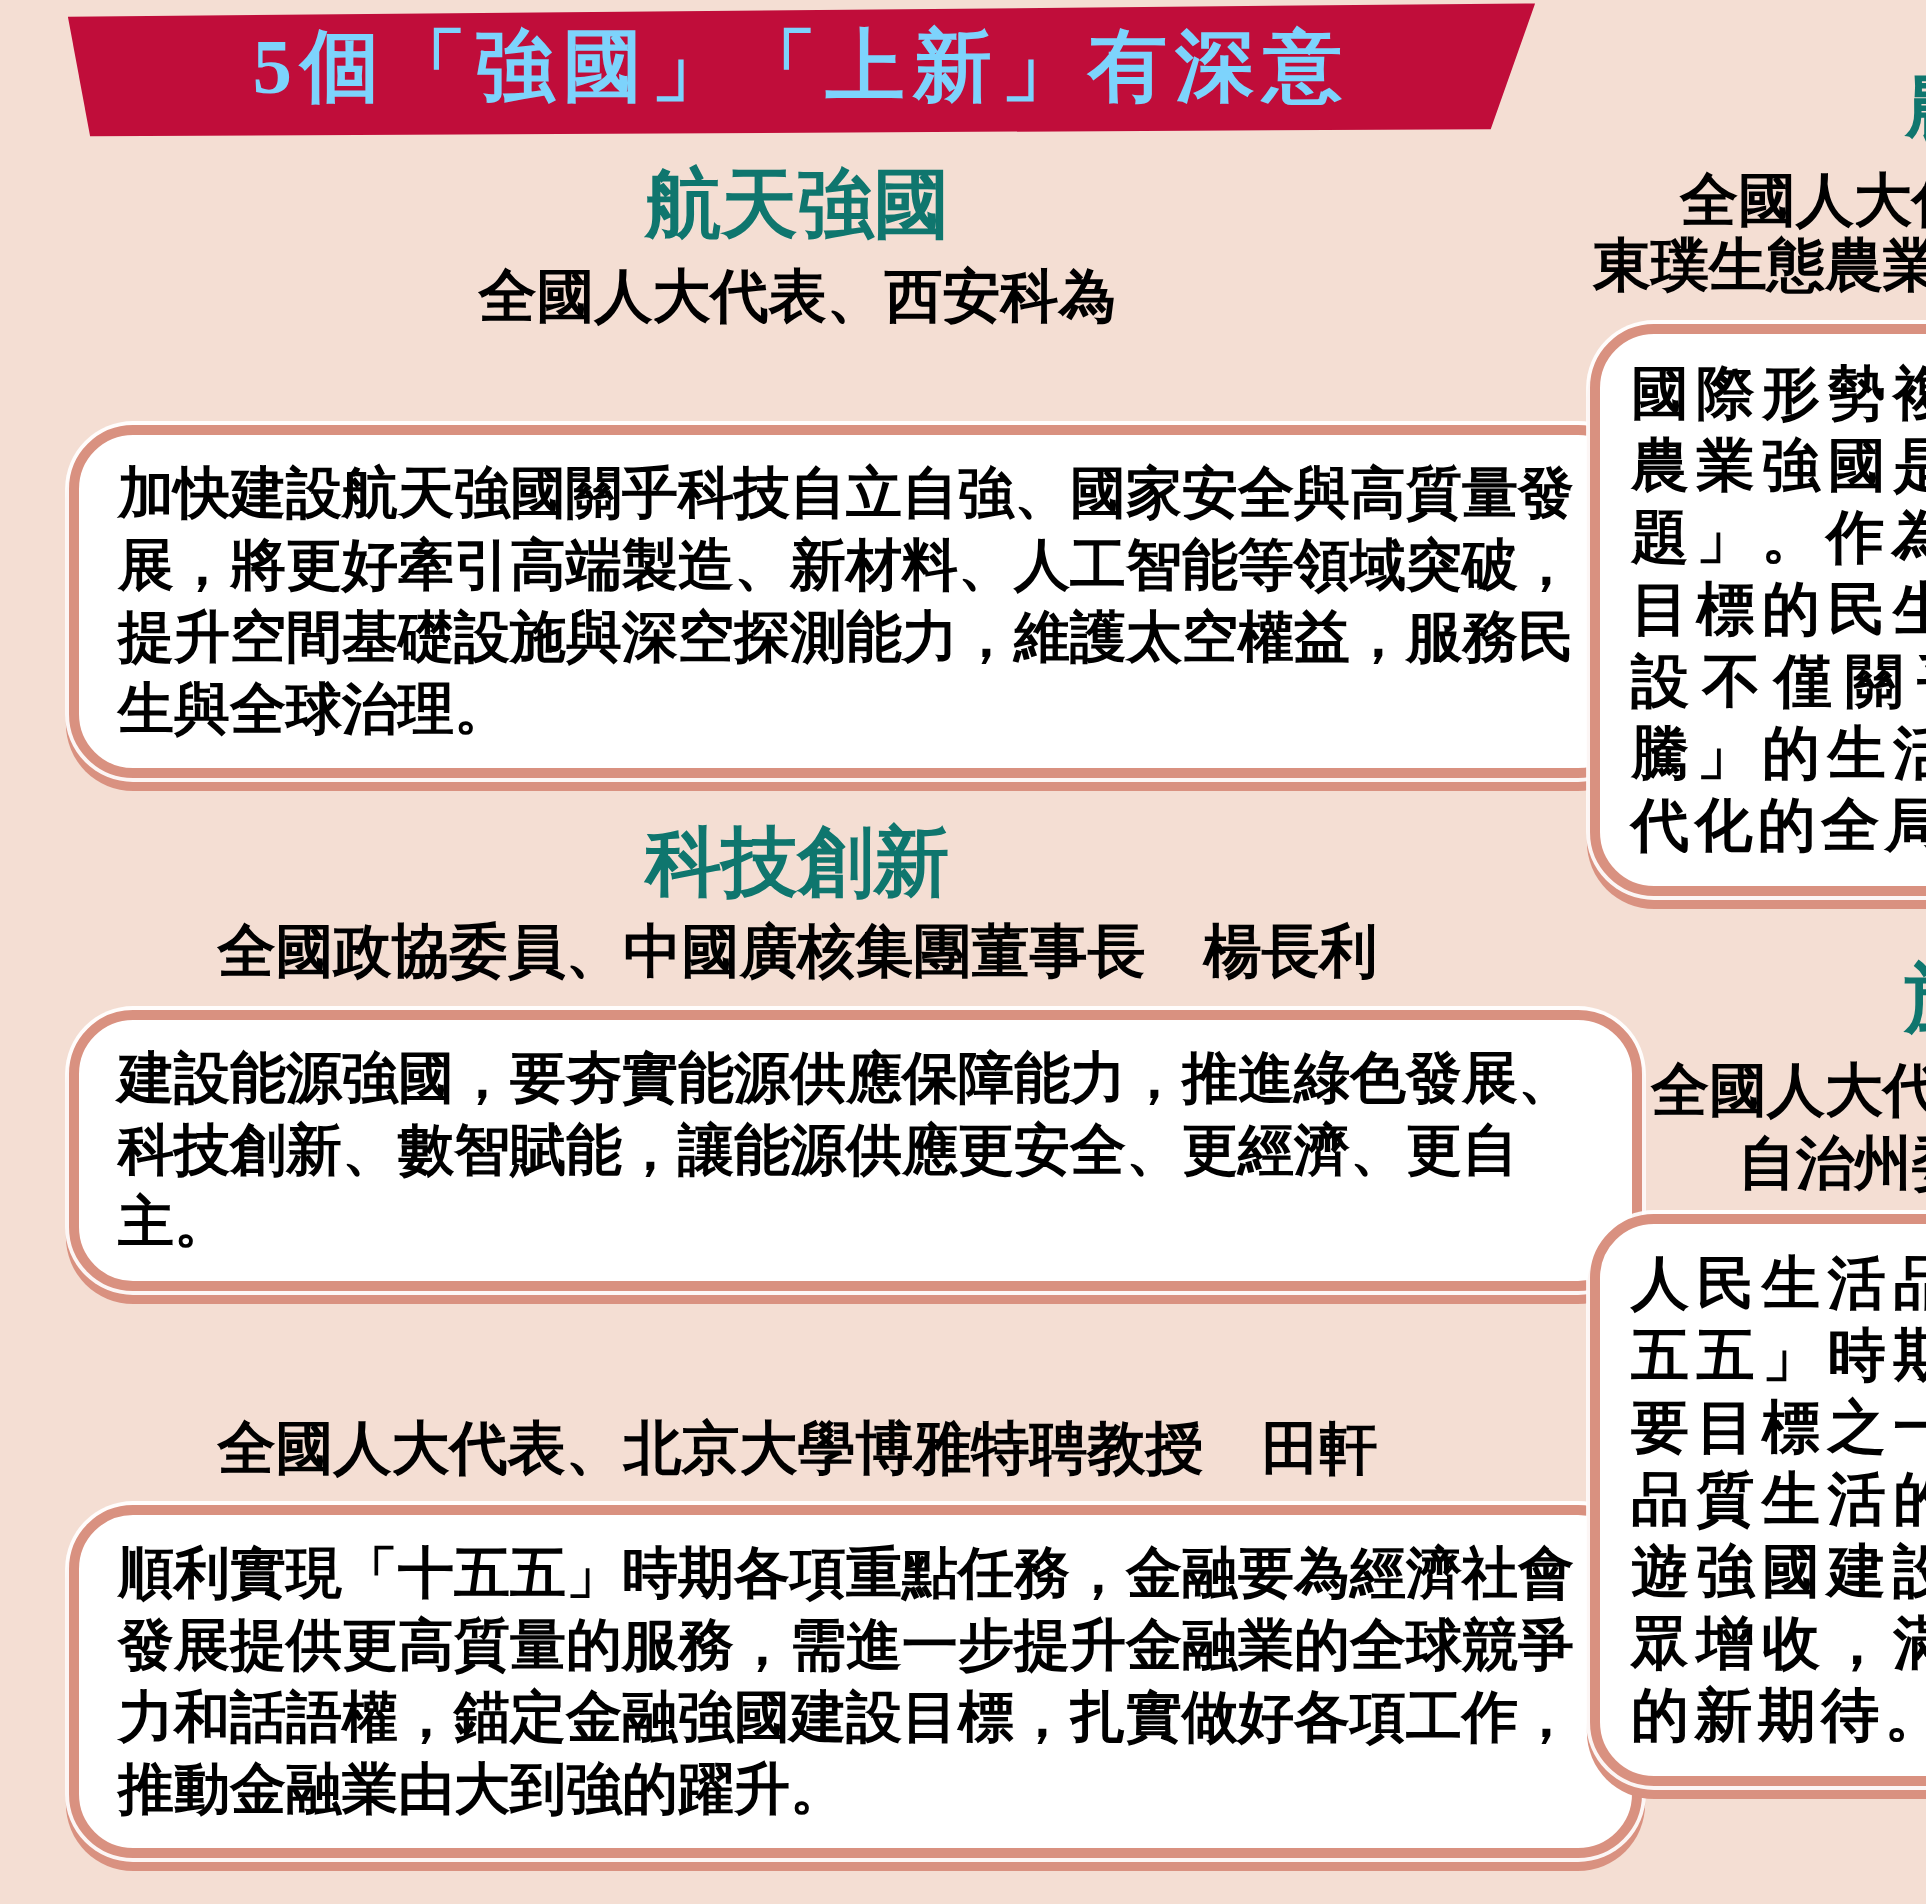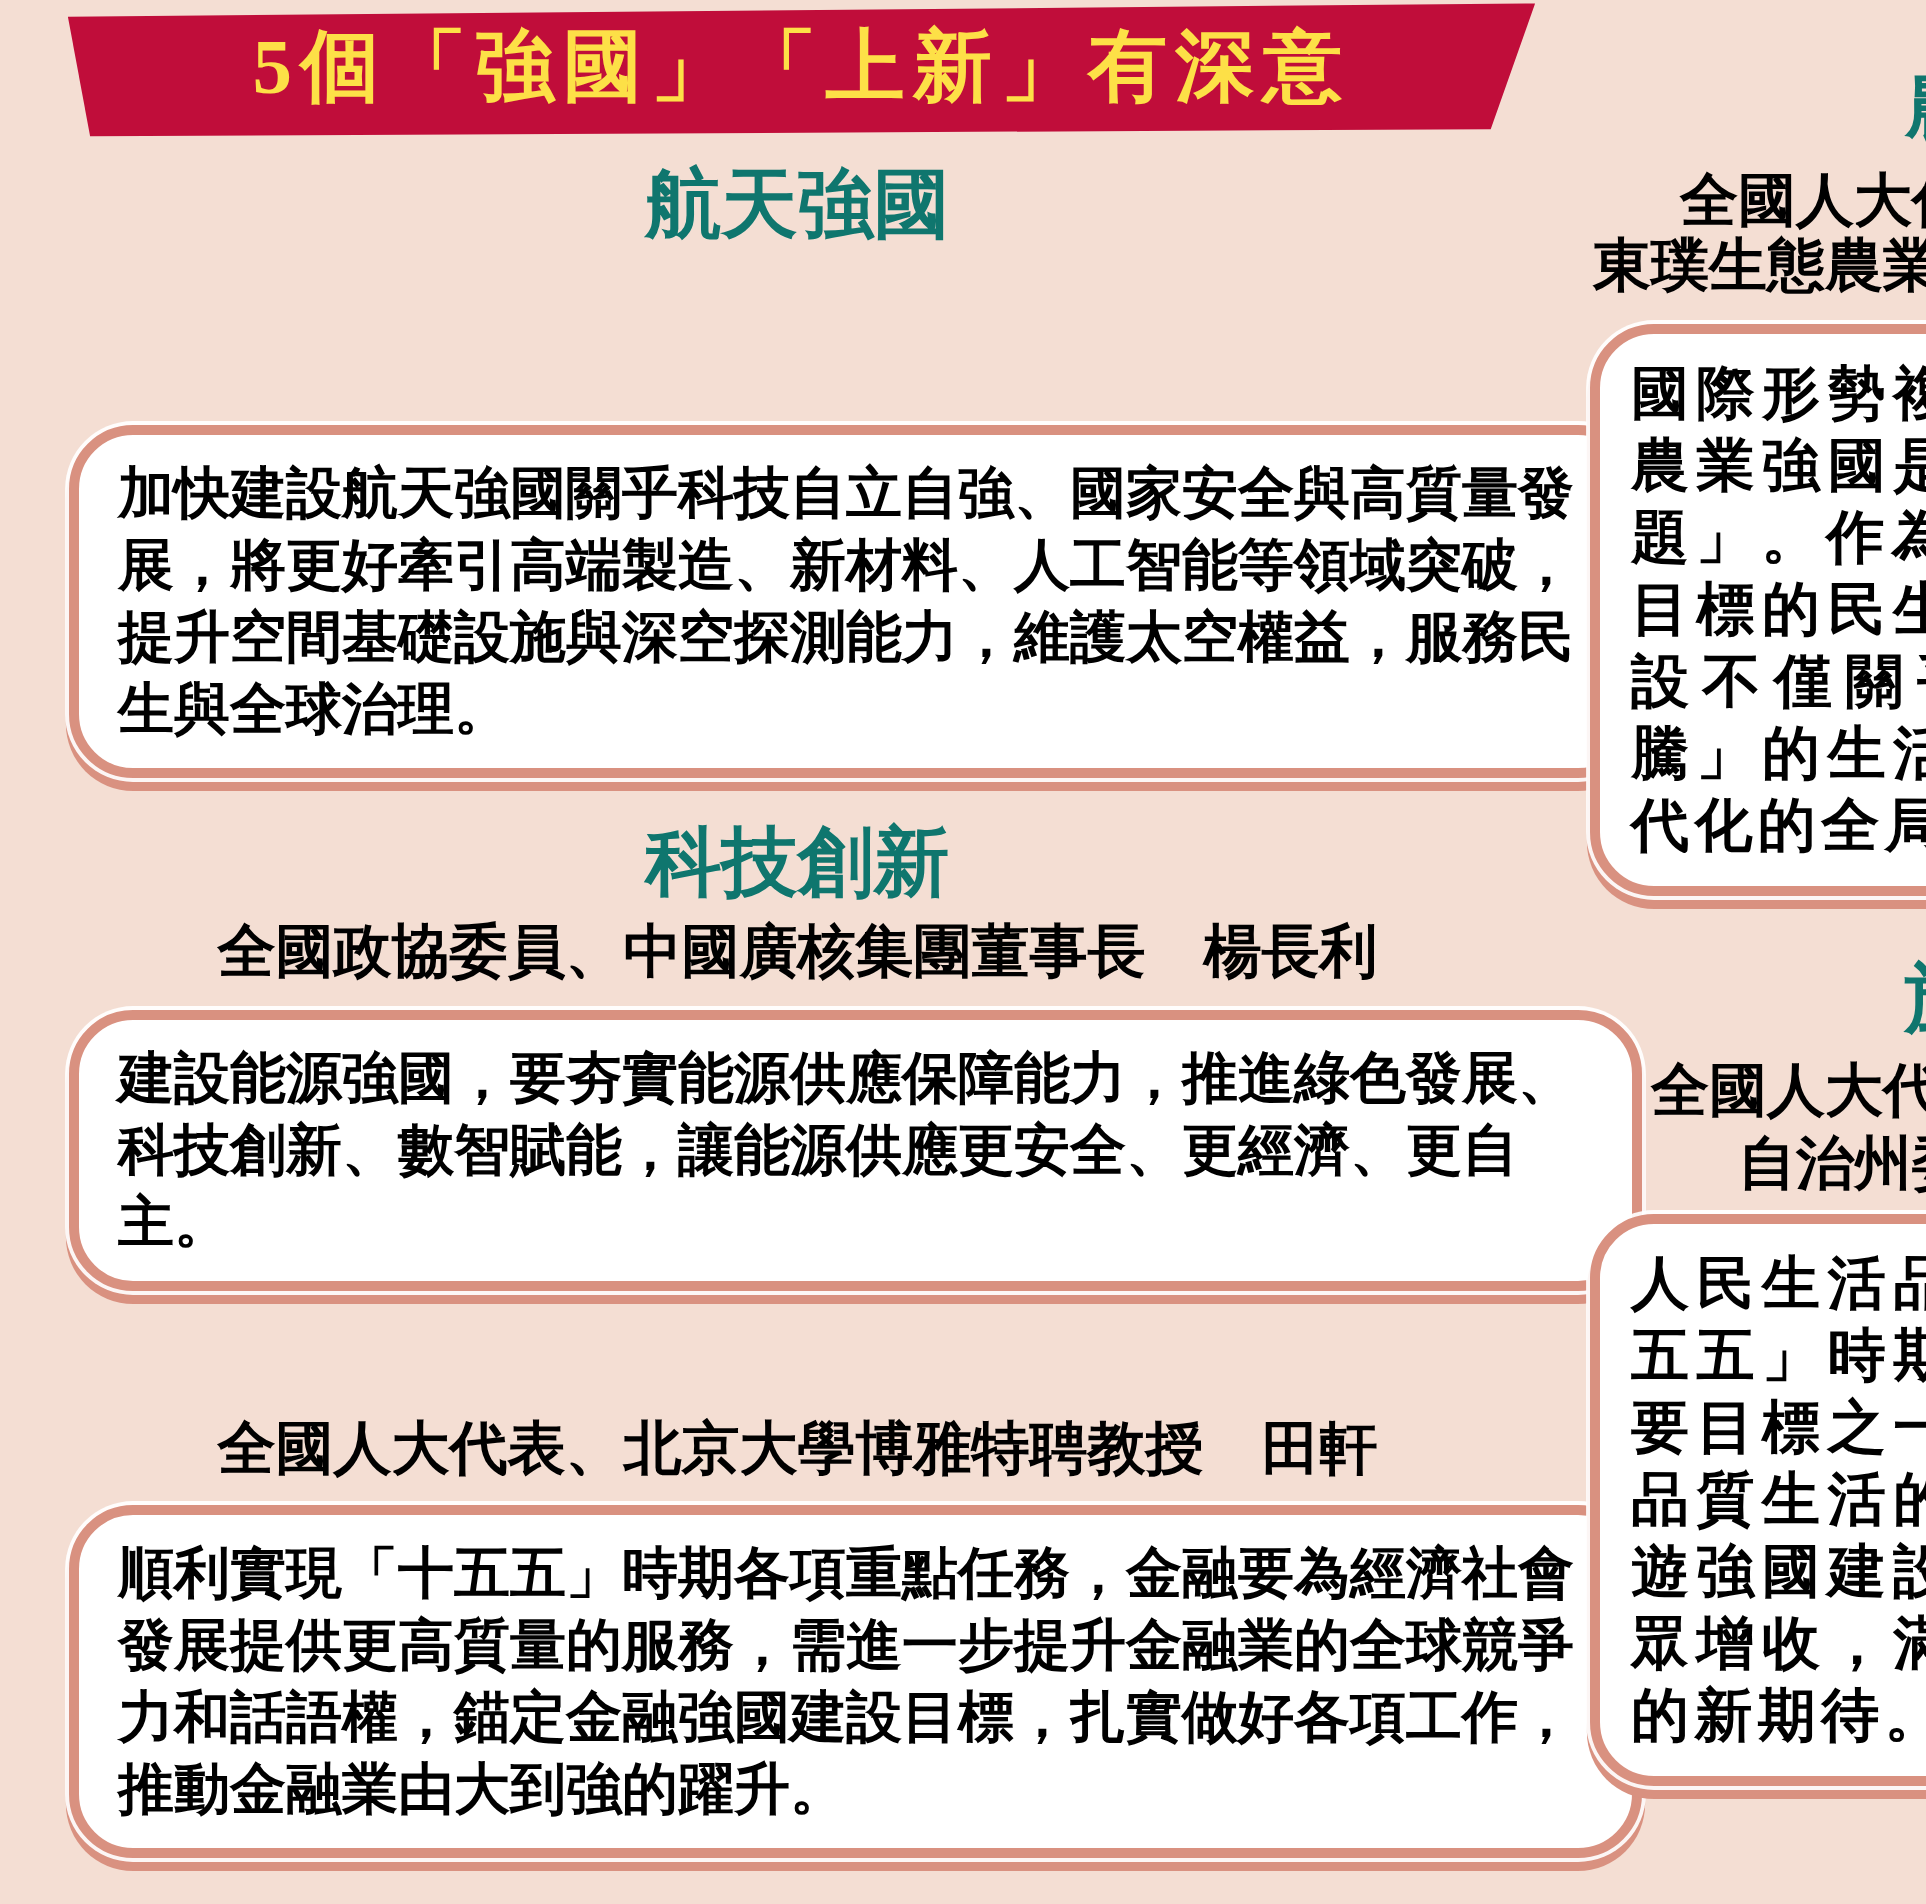--- a/index.html
+++ b/index.html
@@ -20,21 +20,21 @@
     position: absolute;
     left: 62px; top: 0px;
     width: 1479px; height: 139px;
     background: #c00d3a;
     clip-path: polygon(0.4% 12%, 99.6% 2.5%, 96.6% 93%, 1.9% 98%);
     display: flex;
     align-items: center;
     justify-content: center;
   }
   .banner-title {
-    color: #fde047;
+    color: #7dd3fc;
     font-size: 79px;
     font-weight: bold;
     letter-spacing: 8.5px;
     white-space: nowrap;
     padding-bottom: 5.4px;
   }
 
   
   .heading {
     position: absolute;
@@ -122,20 +122,21 @@
 </head>
 <body>
 
 <div class="page">
 
   <div class="banner">
     <span class="banner-title">5個「強國」「上新」有深意</span>
   </div>
 
   <div class="heading col-l" id="h-aero">航天強國</div>
+  <div class="credit col-l" id="c-aero-1">全國人大代表、西安科為</div>
   <div class="box box-l" id="box-aero">加快建設航天強國關乎科技自立自強、國家安全與高質量發展，將更好牽引高端製造、新材料、人工智能等領域突破，提升空間基礎設施與深空探測能力，維護太空權益，服務民生與全球治理。</div>
 
   <div class="heading col-l" id="h-energy">科技創新</div>
   <div class="credit col-l" id="c-energy-1">全國政協委員、中國廣核集團董事長　楊長利</div>
   <div class="box box-l" id="box-energy">建設能源強國，要夯實能源供應保障能力，推進綠色發展、科技創新、數智賦能，讓能源供應更安全、更經濟、更自主。</div>
 
   <div class="credit col-l" id="c-fin-1">全國人大代表、北京大學博雅特聘教授　田軒</div>
   <div class="box box-l" id="box-fin">順利實現「十五五」時期各項重點任務，金融要為經濟社會發展提供更高質量的服務，需進一步提升金融業的全球競爭力和話語權，錨定金融強國建設目標，扎實做好各項工作，推動金融業由大到強的躍升。</div>
 
   <div class="heading col-r" id="h-agri">農業強國</div>

